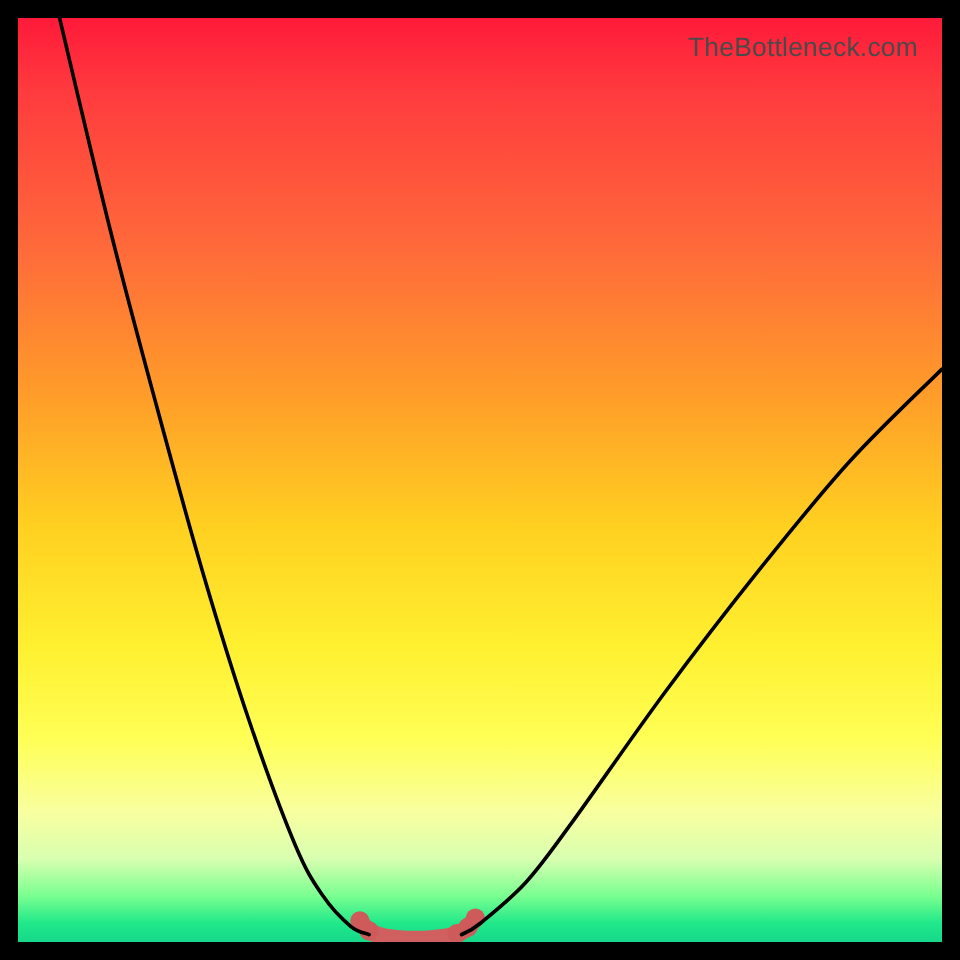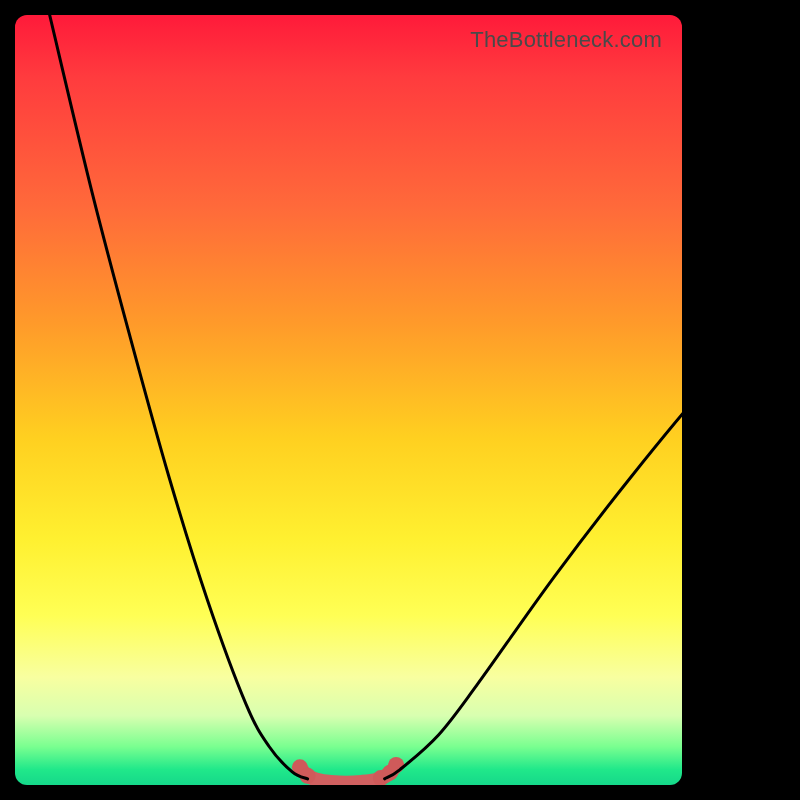--- a/index.html
+++ b/index.html
@@ -13,39 +13,38 @@
   .frame {
     position: relative;
     width: 800px;
     height: 800px;
     background: #000;
   }
   .plot-area {
     position: absolute;
     left: 15px;
     top: 15px;
-    width: 667px;
+    width: 770px;
     height: 770px;
     
     background: linear-gradient(
       to bottom,
       #ff1a3a 0%,
       #ff3b3e 8%,
       #ff6a3a 25%,
       #ff9a2a 40%,
       #ffd020 55%,
       #fff030 68%,
       #ffff55 78%,
       #f8ffa0 86%,
       #d8ffb0 91%,
       #7aff90 95%,
       #20e88a 98%,
       #15d88a 100%
     );
-    border-radius: 12px;
   }
   .watermark {
     position: absolute;
     top: 12px;
     right: 20px;
     font-family: Arial, Helvetica, sans-serif;
     font-size: 22px;
     color: #4a4a4a;
     font-weight: 500;
     letter-spacing: 0.2px;

